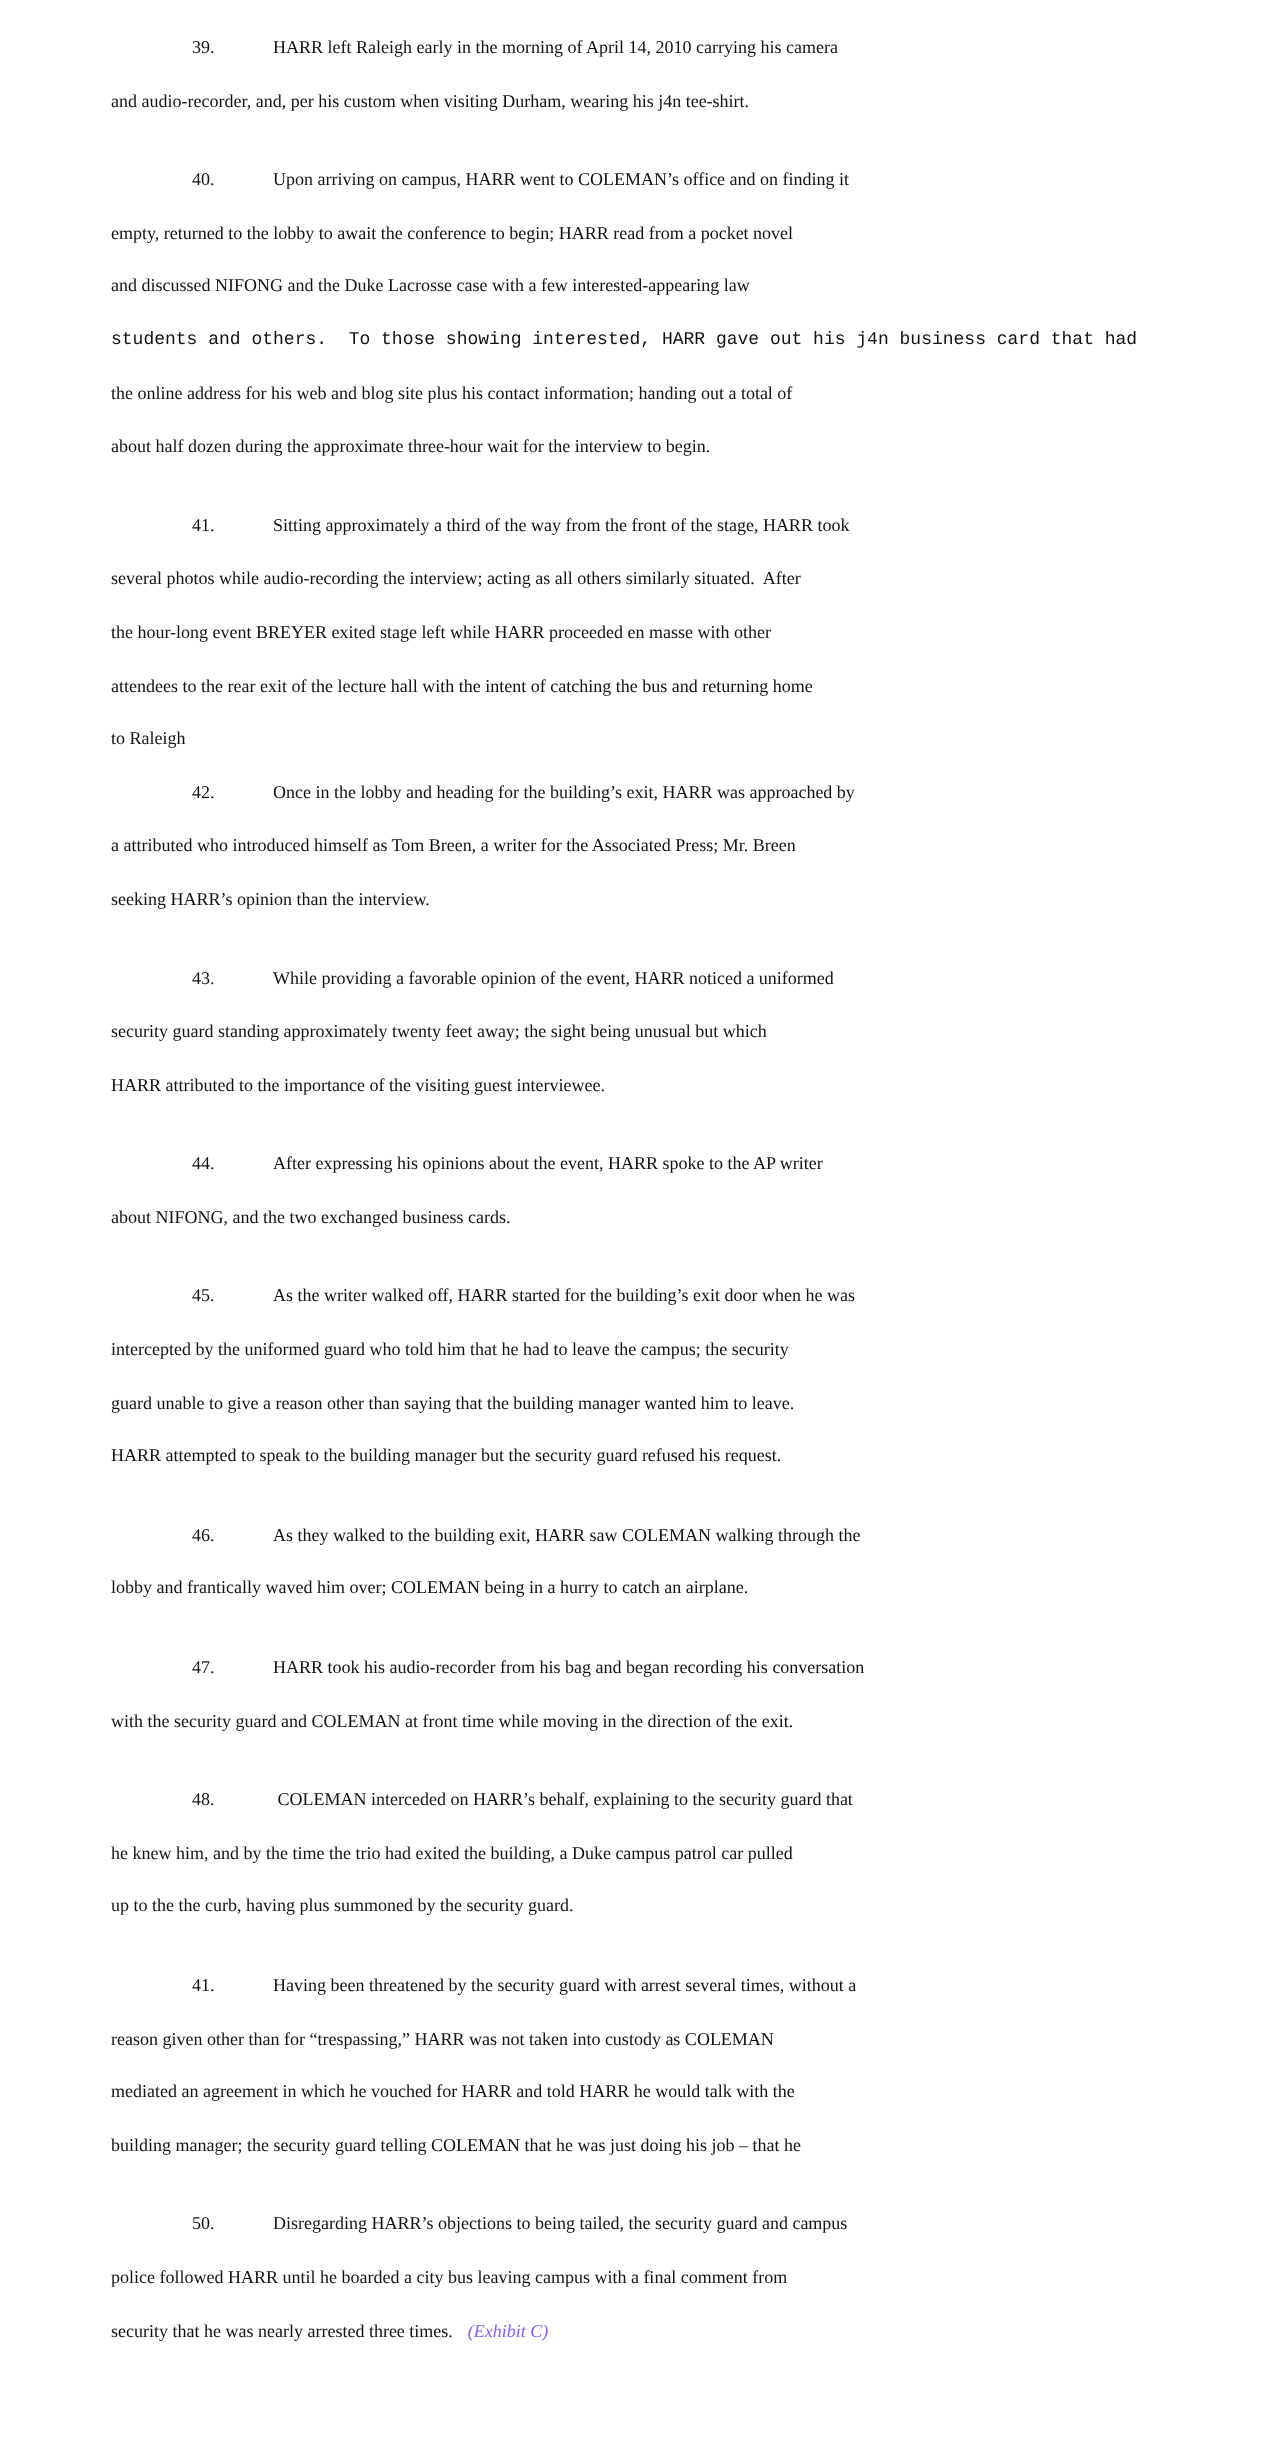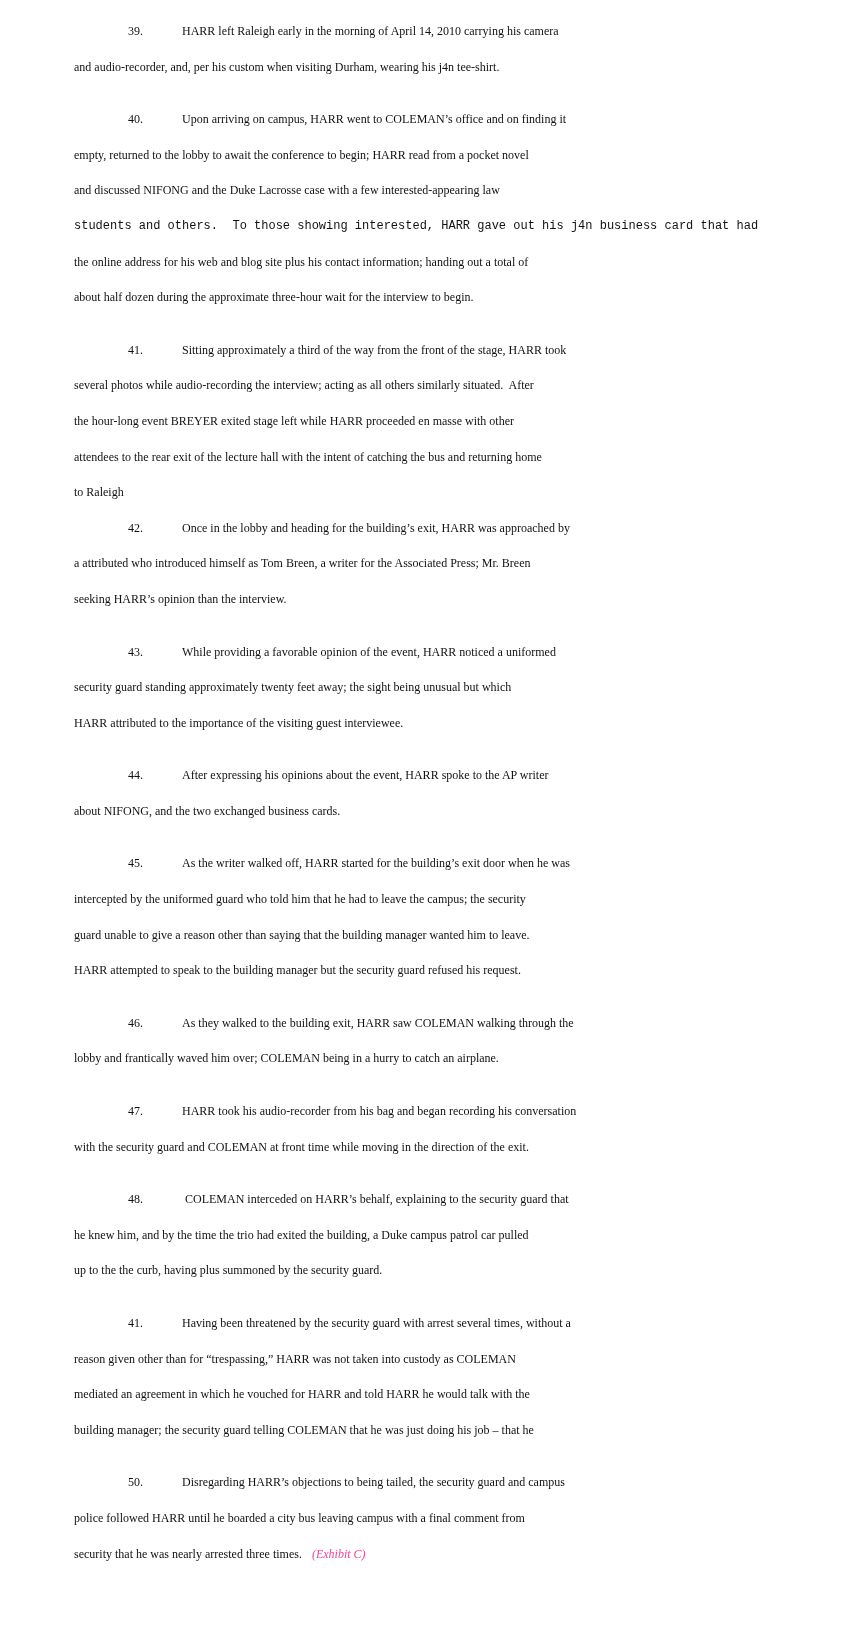--- a/index.html
+++ b/index.html
@@ -35,21 +35,21 @@
     .line {
       display: block;
       white-space: nowrap;
     }
     .num {
       display: inline-block;
       width: 54px;
       margin-left: 54px;
     }
     .exhibit {
-      color: #ec4899;
+      color: #8b5cf6;
       font-style: italic;
       margin-left: 10px;
       text-decoration: none;
       cursor: pointer;
     }
   </style>
 </head>
 <body>
 
 <div class="page">

